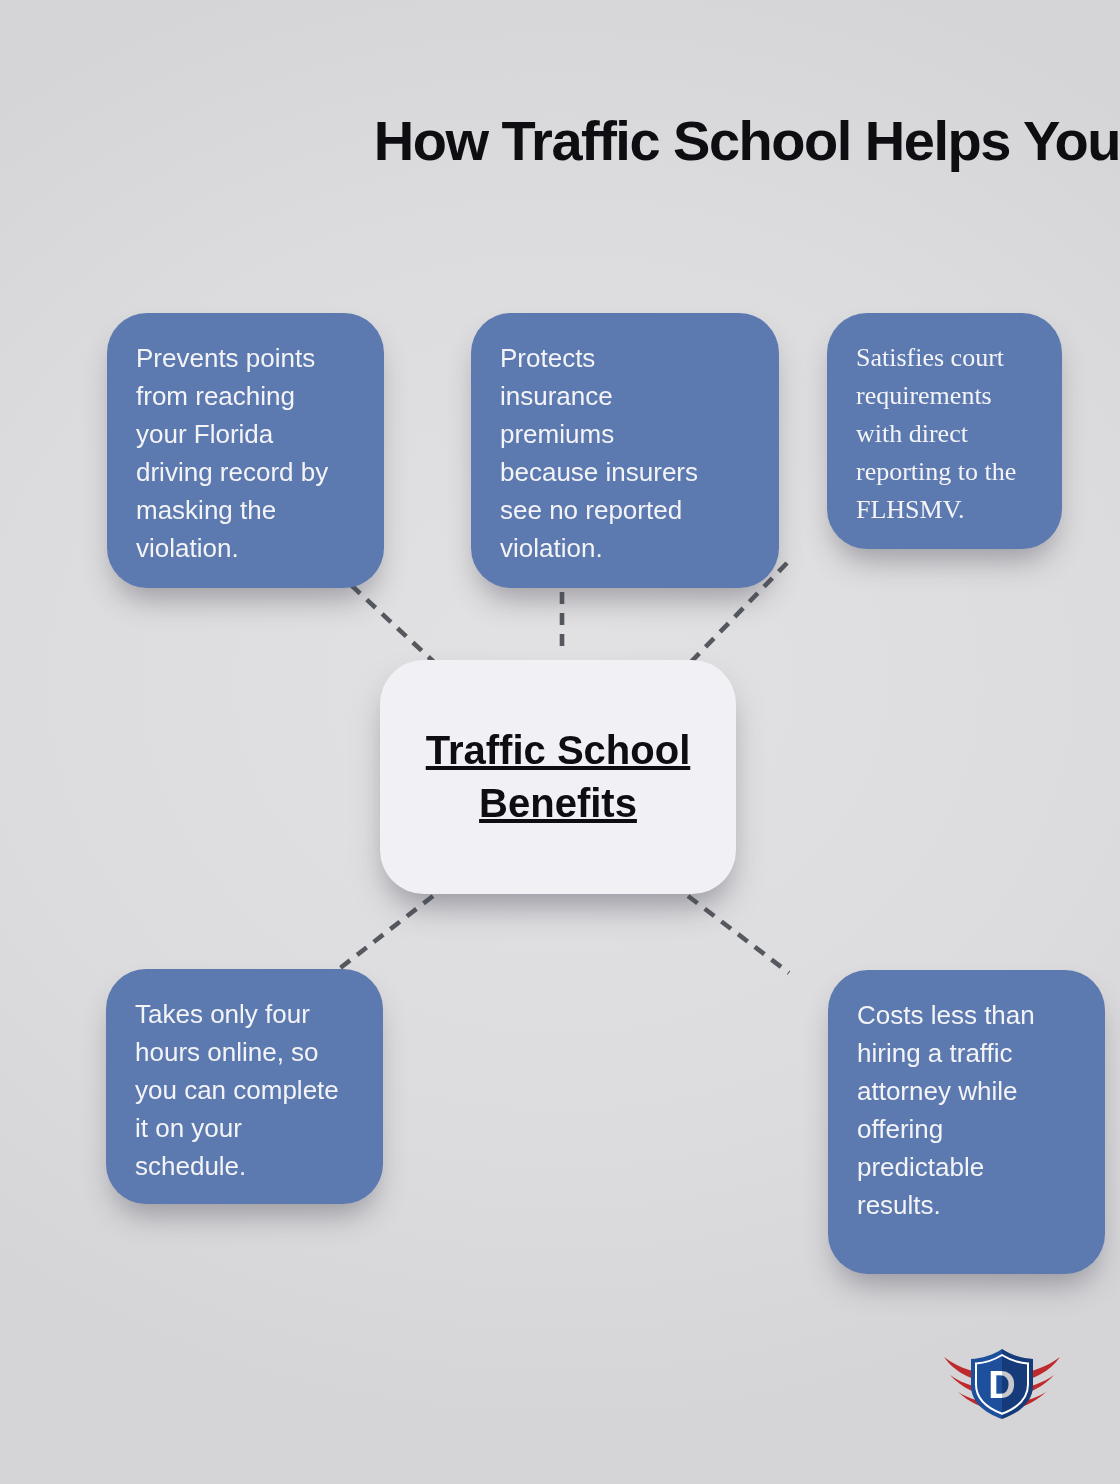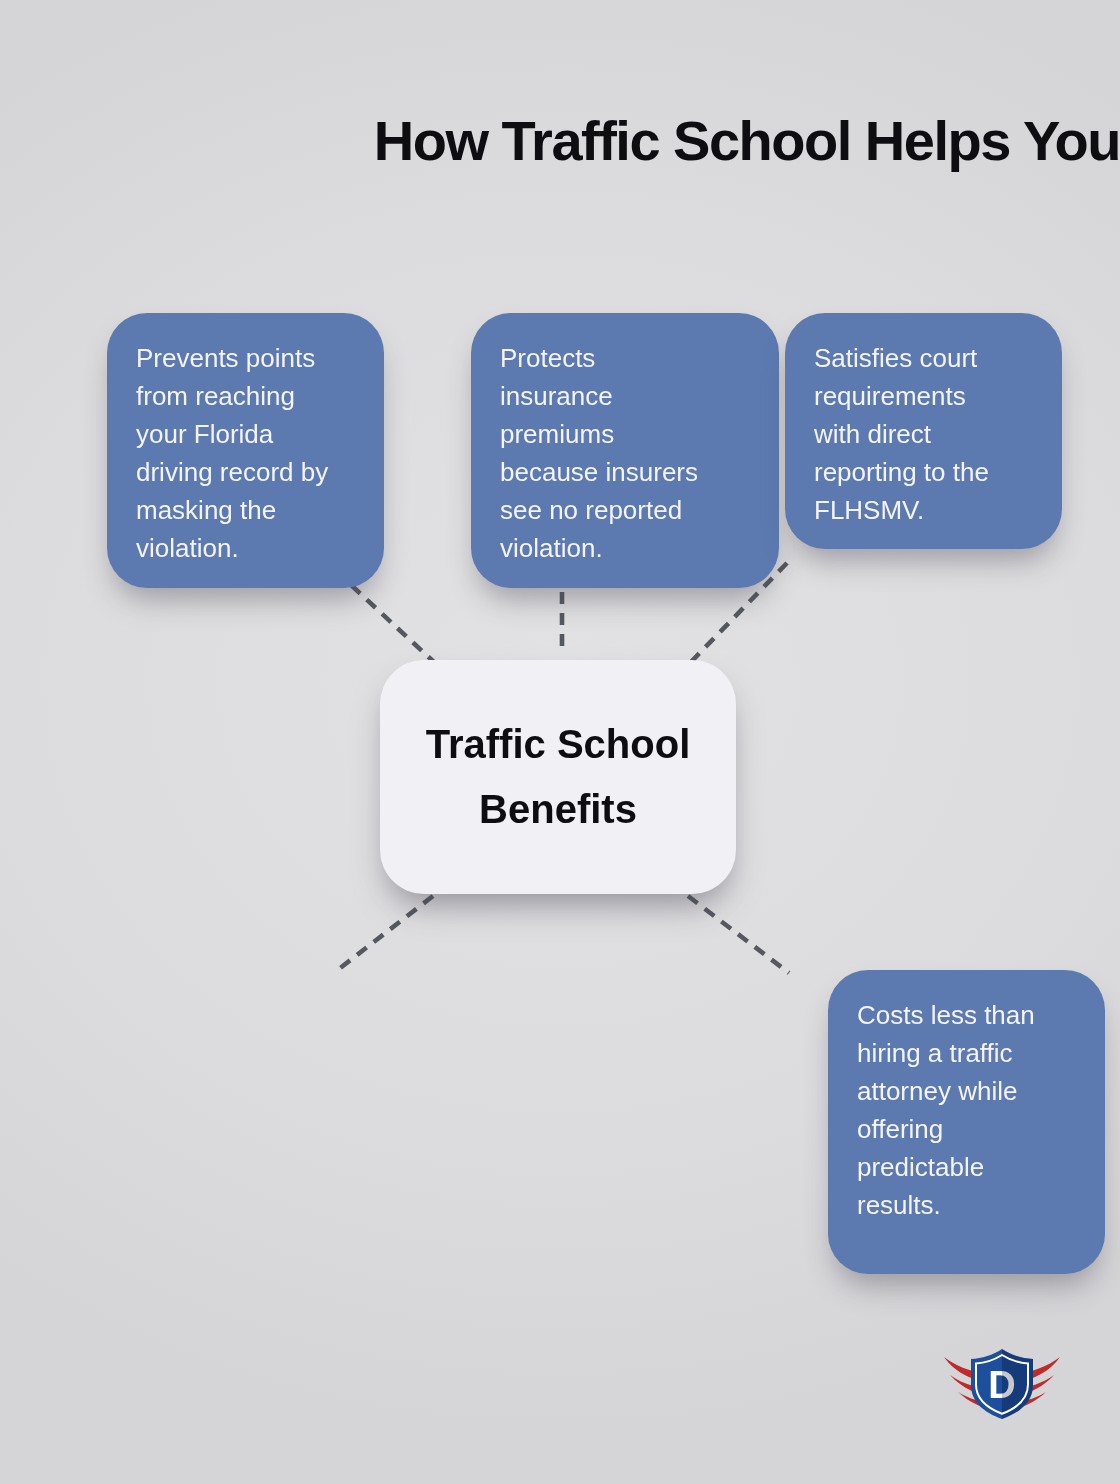--- a/index.html
+++ b/index.html
@@ -41,41 +41,42 @@
     color: var(--card-text, #f4f4f7);
     font-size: 26px;
     line-height: 38px;
     padding: 26px 26px 24px 29px;
     box-shadow: 0 18px 30px -8px rgba(70, 70, 85, 0.45);
     margin-left: 46px;
   }
   .card-text { white-space: pre-line; }
   .card-top-left      { left: 61px;  top: 313px; width: 277px; height: 275px; }
   .card-top-center    { left: 425px; top: 313px; width: 308px; height: 275px; }
-  .card-top-right     { left: 739px; top: 313px; width: 277px; height: 236px; }
+  .card-top-right     { left: 781px; top: 313px; width: 235px; height: 236px; font-family: Liberation Serif, serif; }
   .card-bottom-left   { left: 60px;  top: 969px; width: 277px; height: 235px; }
   .card-bottom-right  { left: 782px; top: 970px; width: 277px; height: 304px; }
   .center-node {
     position: absolute;
     left: 380px; top: 660px;
     width: 356px; height: 234px;
     border-radius: 44px;
     background: var(--center-bg, #f1f0f4);
     box-shadow: 0 18px 32px -8px rgba(70, 70, 85, 0.5);
     display: flex;
     align-items: center;
     justify-content: center;
     text-align: center;
   }
   .center-label {
     font-size: 40px;
-    line-height: 65px;
+    line-height: 53px;
     font-weight: 700;
     color: #0d0d12;
     white-space: pre-line;
+    text-decoration: underline;
   }
   .connectors {
     position: absolute;
     left: 0; top: 0;
     width: 1120px; height: 1484px;
     pointer-events: none;
   }
   .connectors line {
     stroke: var(--connector, #55585e);
     stroke-width: 4.6;
@@ -121,20 +122,27 @@
   </div>
 
   <div class="card card-top-right">
     <div class="card-text">Satisfies court
 requirements
 with direct
 reporting to the
 FLHSMV.</div>
   </div>
 
+  <div class="card card-bottom-left">
+    <div class="card-text">Takes only four
+hours online, so
+you can complete
+it on your
+schedule.</div>
+  </div>
 
   <div class="card card-bottom-right">
     <div class="card-text">Costs less than
 hiring a traffic
 attorney while
 offering
 predictable
 results.</div>
   </div>
 

